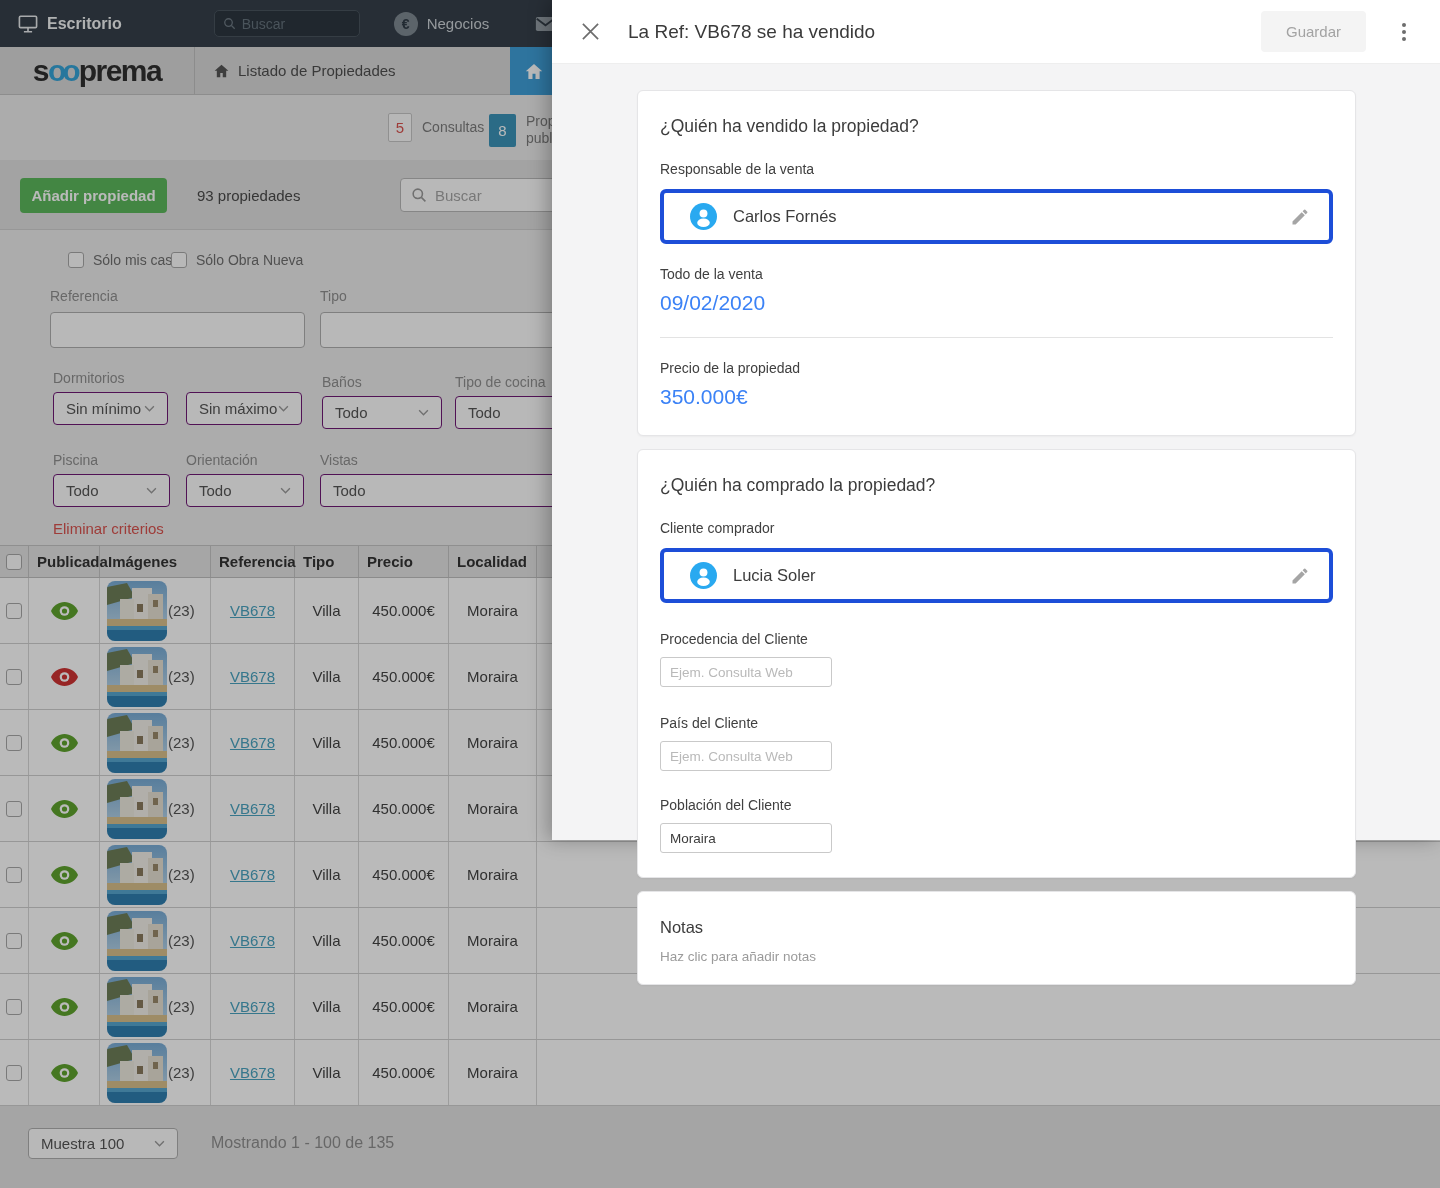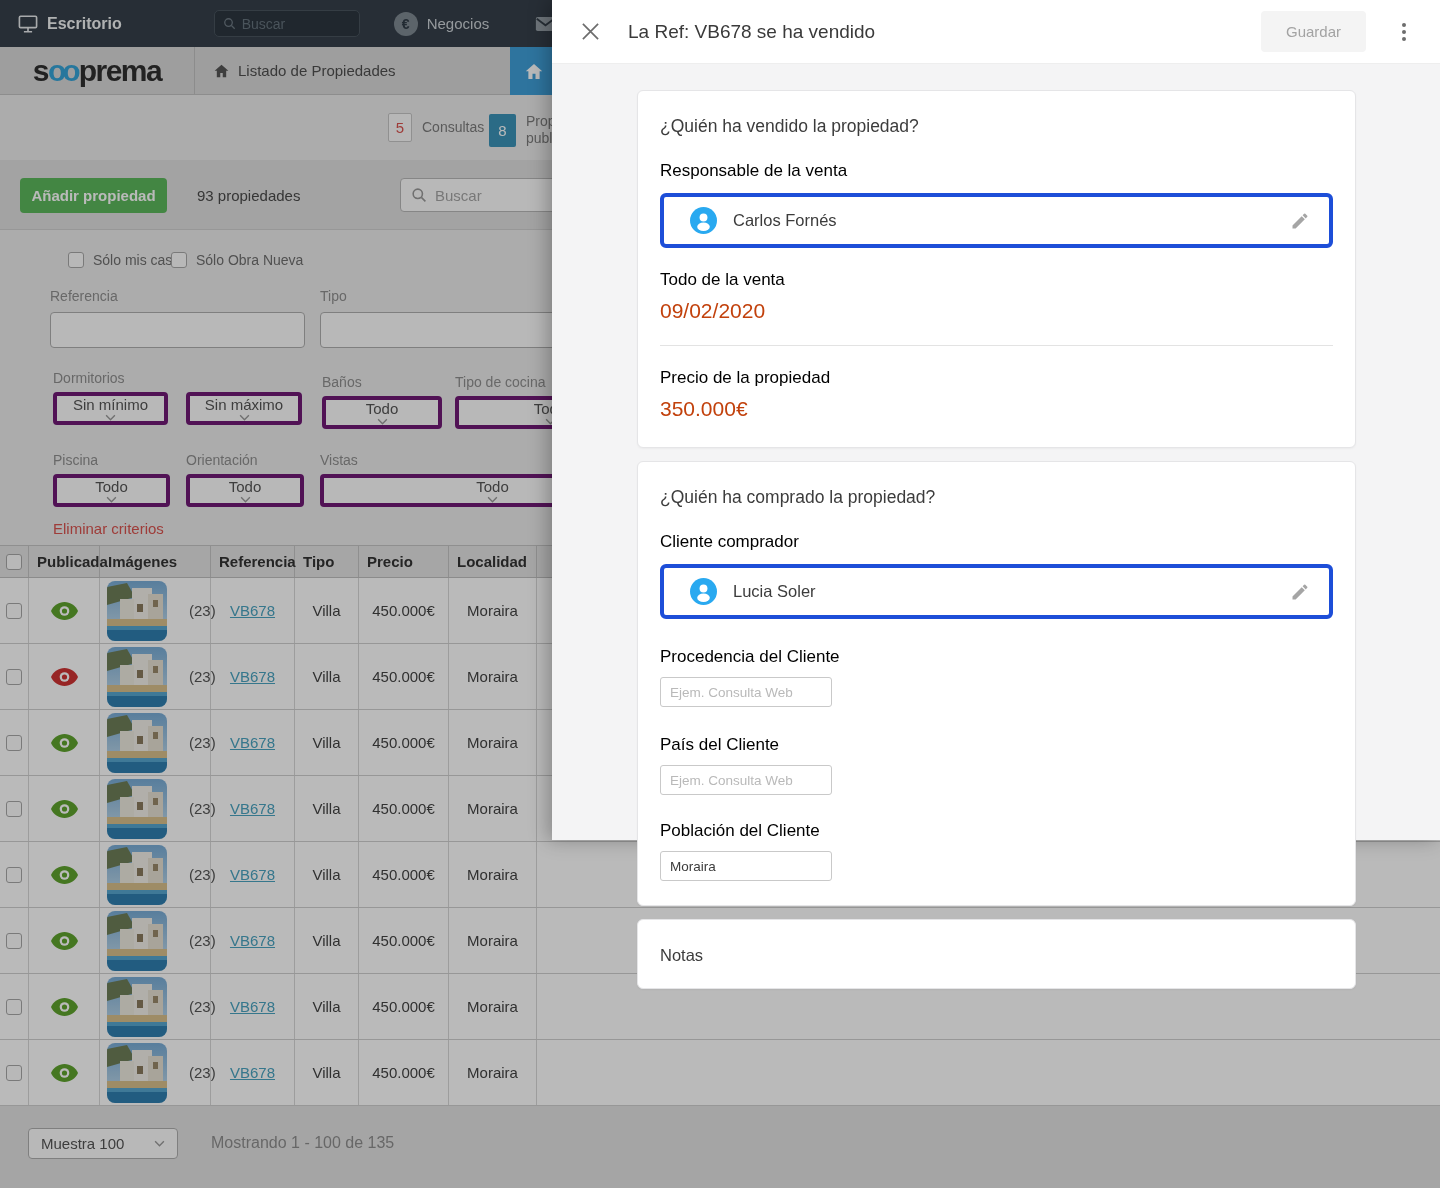--- a/index.html
+++ b/index.html
@@ -55,41 +55,41 @@
   .tb2-search input::placeholder { color:#a5a5a5; }
 
   
   .filters { position:relative; height:315px; background:#ececec; }
   .chk { display:flex; align-items:center; gap:9px; font-size:14px; color:#6f6f6f; position:absolute; cursor:pointer; }
   .cb { width:16px; height:16px; background:#fdfdfd; border:1px solid #a8a8a8; border-radius:3px; display:inline-block; }
   .f-group { position:absolute; }
   .f-label { display:block; font-size:14px; color:#8f8f8f; margin-bottom:8px; }
   .f-input { height:36px; width:100%; border:1px solid #aeaeae; border-radius:4px; background:#fdfdfd;
              font-size:15px; color:#555; padding:0 10px; font-family:inherit; }
-  .f-select { height:33px; background:#fdfdfd; border:4px solid #701a75; border-radius:4px; display:flex;
-              align-items:center; justify-content:space-between; padding:0 12px; font-size:15px; color:#555; cursor:pointer;flex-direction:column; }
+  .f-select { height:33px; background:#fdfdfd; border:1px solid #701a75; border-radius:4px; display:flex;
+              align-items:center; justify-content:space-between; padding:0 12px; font-size:15px; color:#555; cursor:pointer; }
   .clear-link { position:absolute; left:53px; top:290px; color:#d9534f; font-size:15px; cursor:pointer; }
 
   
   .thead { display:flex; height:33px; background:#e4e4e4; border-top:1px solid #c4c4c4;
            border-bottom:1px solid #bfbfbf; align-items:center; }
   .th { font-size:15px; font-weight:700; color:#333; display:flex; align-items:center; padding-left:8px;
         border-right:1px solid #c4c4c4; height:100%; }
   .trow { display:flex; height:66px; background:#fff; border-bottom:1px solid #d0d0d0; }
   .td { display:flex; align-items:center; justify-content:center; font-size:15px; color:#444;
         border-right:1px solid #d7d7d7; height:100%; }
   .c-check { width:29px; flex:0 0 29px; }
   .c-pub   { width:71px; flex:0 0 71px; }
   .c-img   { width:111px; flex:0 0 111px; }
   .c-ref   { width:84px; flex:0 0 84px; }
   .c-tipo  { width:64px; flex:0 0 64px; }
   .c-precio{ width:90px; flex:0 0 90px; }
   .c-loc   { width:88px; flex:0 0 88px; }
   .c-extra { flex:1; border-right:none; }
-  .td.c-img { justify-content:flex-start; padding-left:7px; gap:22px; }
+  .td.c-img { justify-content:flex-start; padding-left:7px; gap:1px; }
   .thumb { width:60px; height:60px; border-radius:8px; overflow:hidden; flex:0 0 60px; cursor:pointer; }
   .thumb svg { display:block; }
   .imgcount { font-size:15px; color:#555; }
   .reflink { color:#4aa3c0; text-decoration:underline; cursor:pointer; }
   .eye { width:27px; height:18px; display:inline-flex; cursor:pointer; }
   .eye-green { color:#5fa32e; }
   .eye-red { color:#d03434; }
 
   
   .pagefooter { position:relative; height:82px; background:#e3e3e3; }
@@ -108,28 +108,28 @@
              display:flex; align-items:center; justify-content:center; }
   .m-title { font-size:19px; font-weight:400; color:#3a3a3a; flex:1; }
   .m-save { background:#f4f4f4; color:#a3a3a3; font-size:15px; border:none; border-radius:4px;
             padding:12px 25px; cursor:pointer; margin-right:28px; font-family:inherit; }
   .m-menu { background:none; border:none; cursor:pointer; width:20px; height:24px; display:flex;
             align-items:center; justify-content:center; }
   .m-body { padding:26px 84px 0 85px; }
   .card { background:#fff; border:1px solid #e5e5e7; border-radius:6px; padding:16px 22px 24px;
           margin-bottom:13px; box-shadow:0 1px 2px rgba(0,0,0,0.04); }
   .card h2 { font-size:17.5px; font-weight:400; color:#3c3c3c; margin-top:6px; line-height:26px; }
-  .m-label { font-size:17px; color:#000000; margin-top:22px; }
+  .m-label { font-size:14px; color:#404040; margin-top:22px; }
   .person-row { margin-top:12px; height:55px; border:4px solid #1d4ed8; border-radius:6px; display:flex;
                 align-items:center; padding:0 18px 0 26px; cursor:pointer; background:#fff; }
   .person-icon { width:27px; height:27px; margin-right:16px; display:inline-flex; }
   .person-name { font-size:16.5px; color:#3c3c3c; flex:1; }
   .edit-btn { background:none; border:none; cursor:pointer; width:22px; height:22px; display:flex;
               align-items:center; justify-content:center; }
-  .big-value { font-size:21px; color:#c2410c; margin-top:7px; line-height:28px; cursor:pointer; }
+  .big-value { font-size:21px; color:#3b82f6; margin-top:7px; line-height:28px; cursor:pointer; }
   .divider { border-bottom:1px solid #e3e3e3; margin-top:20px; }
   .m-input { display:block; margin-top:10px; width:172px; height:30px; border:1px solid #c9c9c9;
              border-radius:3px; font-size:13.5px; color:#3c3c3c; padding:0 9px; background:#fff;
              font-family:inherit; outline:none; }
   .m-input::placeholder { color:#b9b9b9; }
   .mt28 { margin-top:28px; }
   .card-notes { padding-bottom:20px; cursor:pointer; }
   .card-notes h2 { font-size:16.5px; }
   .notes-hint { font-size:13.5px; color:#9b9b9b; margin-top:9px; }
   svg { display:block; }
@@ -747,16 +747,17 @@
       <div class="m-label mt28">Procedencia del Cliente</div>
       <input class="m-input" type="text" placeholder="Ejem. Consulta Web" style="">
       <div class="m-label mt28">País del Cliente</div>
       <input class="m-input" type="text" placeholder="Ejem. Consulta Web" style="">
       <div class="m-label" style="margin-top:26px;">Población del Cliente</div>
       <input class="m-input" type="text" value="Moraira" style="">
     </section>
 
     <section class="card card-notes">
       <h2>Notas</h2>
+      <div class="notes-hint">Haz clic para añadir notas</div>
     </section>
 
   </div>
 </aside>
 
 </body></html>

